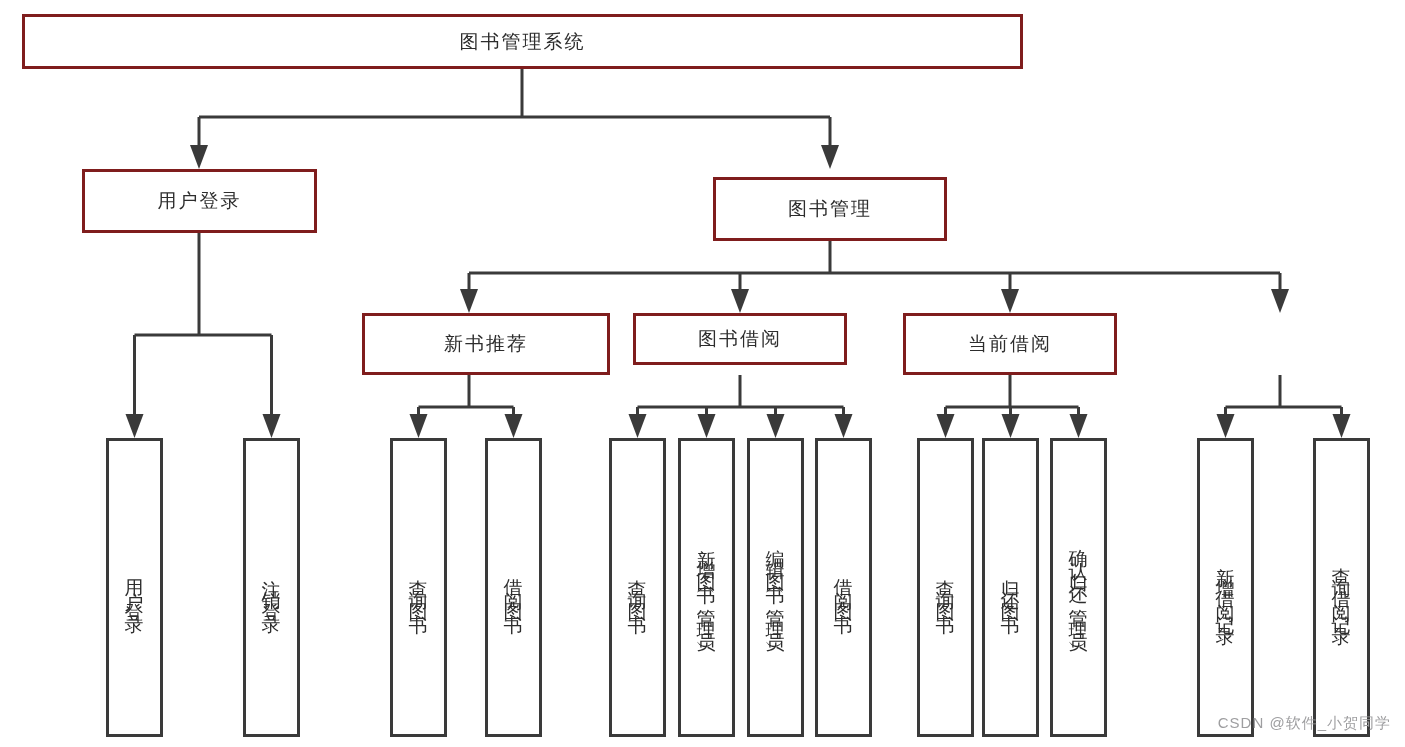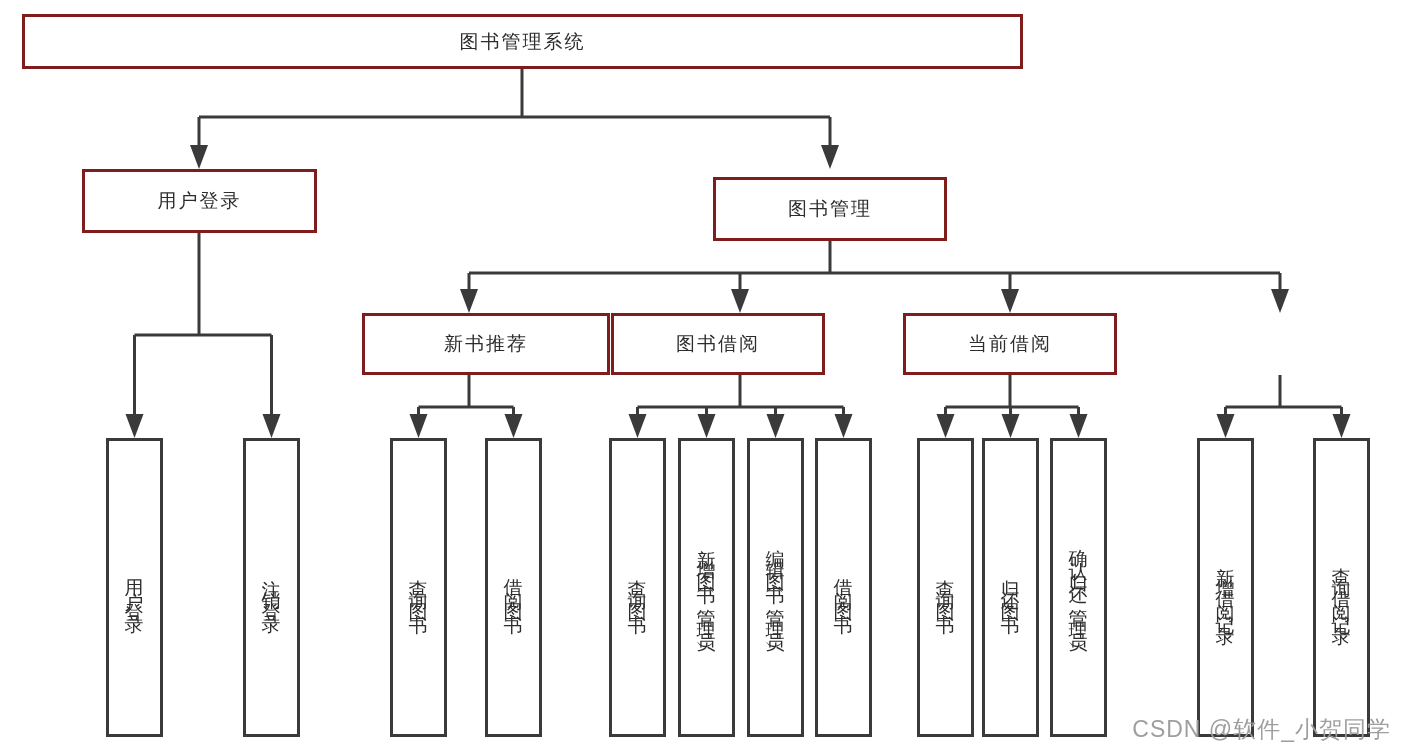--- a/index.html
+++ b/index.html
@@ -34,33 +34,33 @@
     font-size:19px;color:#2d2d2d;
     letter-spacing:12px;
     line-height:1;
     white-space:nowrap;
   }
   
   .n-root{left:22px;top:14px;width:1001px;height:55px;}
   .n-userlogin{left:82px;top:169px;width:235px;height:64px;}
   .n-bookmgmt{left:713px;top:169px;width:234px;height:64px;margin-top:8px;}
   .n-newbook{left:362px;top:313px;width:248px;height:62px;}
-  .n-bookborrow{left:611px;top:313px;width:214px;height:62px;}
+  .n-bookborrow{left:633px;top:313px;width:214px;height:52px;}
   .n-currentborrow{left:903px;top:313px;width:214px;height:62px;text-align:center;}
   .n-borrowrecord{left:1173px;top:313px;width:211px;height:62px;}
   
   .l1{left:106px;} .l2{left:243px;}
   .l3{left:390px;} .l4{left:485px;}
   .l5{left:609px;} .l6{left:678px;} .l7{left:747px;} .l8{left:815px;}
   .l9{left:917px;} .l10{left:982px;} .l11{left:1050px;}
   .l12{left:1197px;} .l13{left:1313px;}
   .watermark{
     position:absolute;
     right:14px;top:714px;
-    font-size:23px;color:#9e9ea0;letter-spacing:1px;
+    font-size:15px;color:#9e9ea0;letter-spacing:1px;
     white-space:nowrap;
   }
 </style>
 </head>
 <body>
 
 <div class="canvas">
 
   <svg class="connectors" viewBox="0 0 1405 747" xmlns="http://www.w3.org/2000/svg">
     <path fill="none" stroke="#3a3a3a" stroke-width="3" d="M522 69 V117 M199 117 H830 M199 117 V150 M830 117 V150

